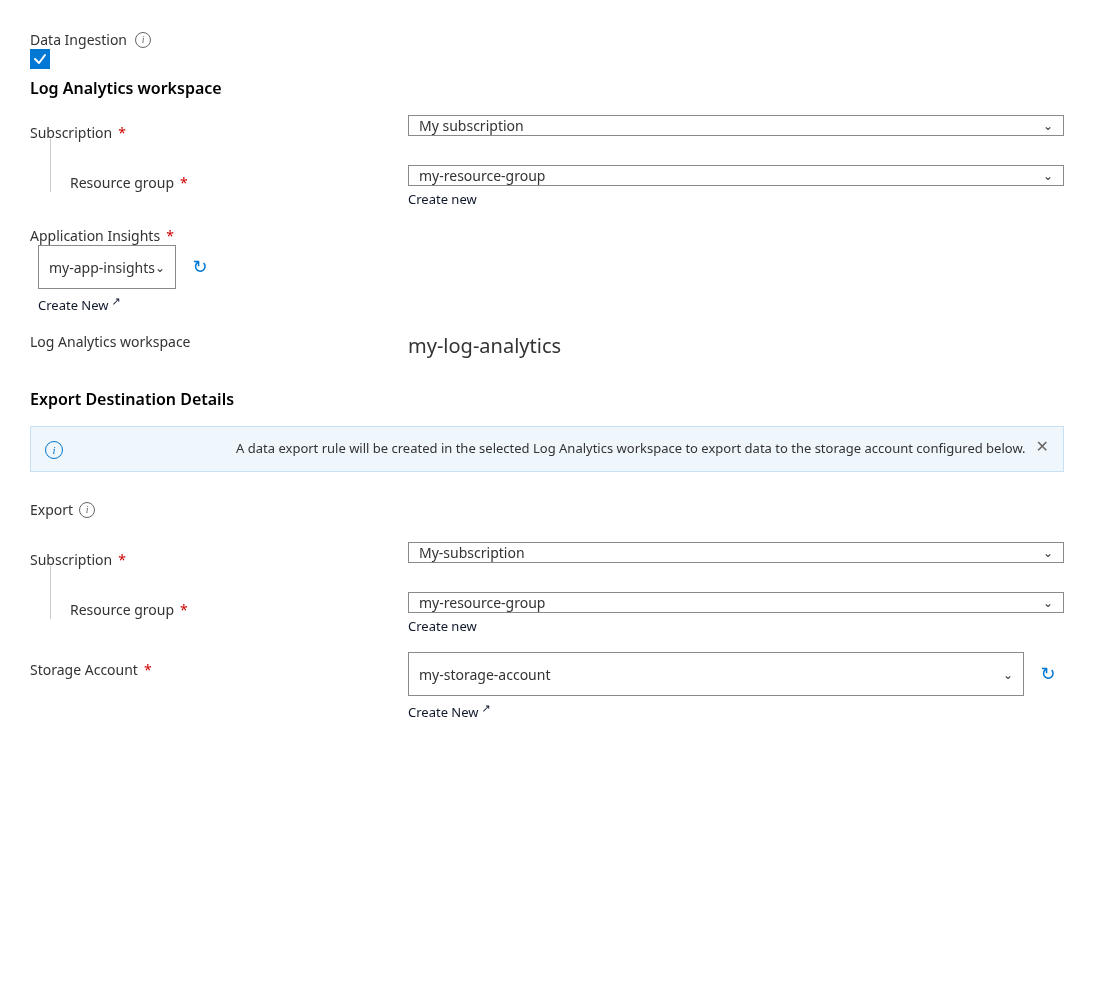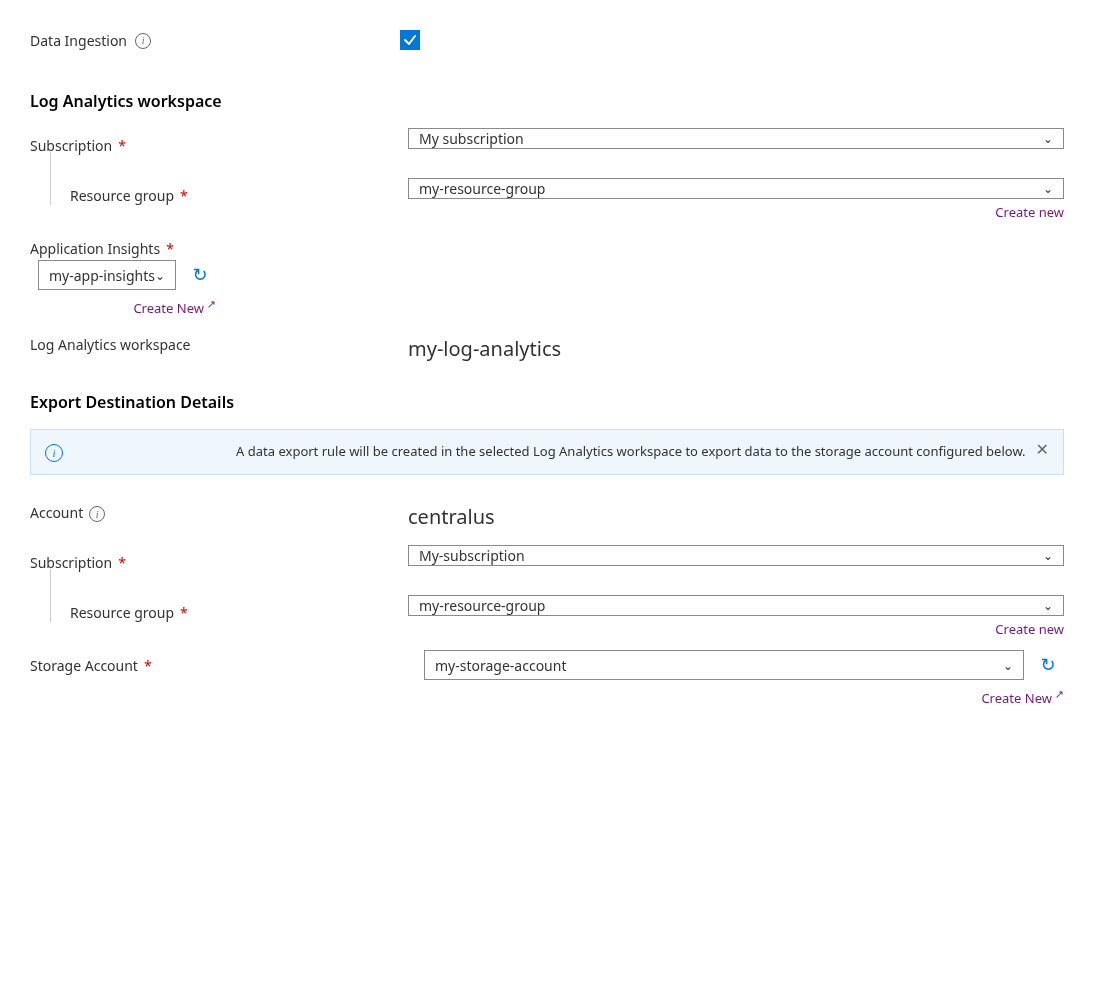--- a/index.html
+++ b/index.html
@@ -14,21 +14,21 @@
       display: flex;
       align-items: flex-start;
       margin-bottom: 10px;
       min-height: 40px;
     }
     .label-col {
       width: 370px;
       min-width: 370px;
       padding-top: 8px;
       display: flex;
-      align-items: flex-end;
+      align-items: center;
       gap: 6px;
     }
     .label-col.indented {
       padding-left: 40px;
     }
     .label-text {
       font-size: 14px;
       color: #333;
     }
     .required {
@@ -56,41 +56,40 @@
       gap: 4px;
       padding-left: 8px;
     }
     .dropdown-row {
       display: flex;
       align-items: center;
       gap: 8px;
     }
     .dropdown {
       flex: 1;
-      height: 30px;
+      height: 44px;
       border: 1px solid #8a8a8a;
       background: #fff;
       display: flex;
       align-items: center;
       justify-content: space-between;
       padding: 0 10px;
       cursor: pointer;
       font-size: 14px;
       color: #333;
     }
     .dropdown .chevron {
       color: #333;
       font-size: 12px;
     }
     .create-link {
-      color: #701a75;
+      color: #0f172a;
       font-size: 13px;
       cursor: pointer;
       text-decoration: none;
-      text-align: right;
     }
     .create-link .ext-icon {
       font-size: 11px;
       vertical-align: super;
     }
     .refresh-btn {
       width: 32px;
       height: 34px;
       border: none;
       background: transparent;
@@ -112,22 +111,23 @@
       color: #000;
       margin-bottom: 16px;
       margin-top: 8px;
     }
     .section-spacing {
       margin-top: 24px;
       margin-bottom: 16px;
     }
     .checkbox-row {
       display: flex;
-      align-items: flex-end;
-      margin-bottom: 40px;
+      align-items: flex-start;
+      margin-bottom: 8px;
+      flex-direction: column;
     }
     .checkbox-label {
       width: 370px;
       min-width: 370px;
       display: flex;
       align-items: center;
       gap: 8px;
       font-size: 14px;
     }
     .azure-checkbox {
@@ -273,25 +273,22 @@
 <div class="info-banner">
   <span class="info-circle">i</span>
   <span class="banner-text">A data export rule will be created in the selected Log Analytics workspace to export data to the storage account configured below.</span>
   <button class="close-btn">
     <span>✕</span>
   </button>
 </div>
 
 <div class="form-row">
   <div class="label-col">
-    <span class="label-text">Account</span>
+    <span class="label-text">Export</span>
     <span class="info-icon">i</span>
-  </div>
-  <div class="control-col">
-    <span class="static-value">centralus</span>
   </div>
 </div>
 
 <div class="form-row" style="margin-top: 10px;">
   <div class="label-col">
     <span class="label-text">Subscription</span>
     <span class="required">*</span>
   </div>
   <div class="control-col">
     <div class="dropdown">
@@ -309,21 +306,21 @@
   </div>
   <div class="control-col">
     <div class="dropdown">
       <span>my-resource-group</span>
       <span class="chevron">⌄</span>
     </div>
     <a class="create-link">Create new</a>
   </div>
 </div>
 
-<div class="form-row" style="margin-top: 10px; gap: 16px;">
+<div class="form-row" style="margin-top: 17px;">
   <div class="label-col">
     <span class="label-text">Storage Account</span>
     <span class="required">*</span>
   </div>
   <div class="control-col">
     <div class="dropdown-row">
       <div class="dropdown">
         <span>my-storage-account</span>
         <span class="chevron">⌄</span>
       </div>

